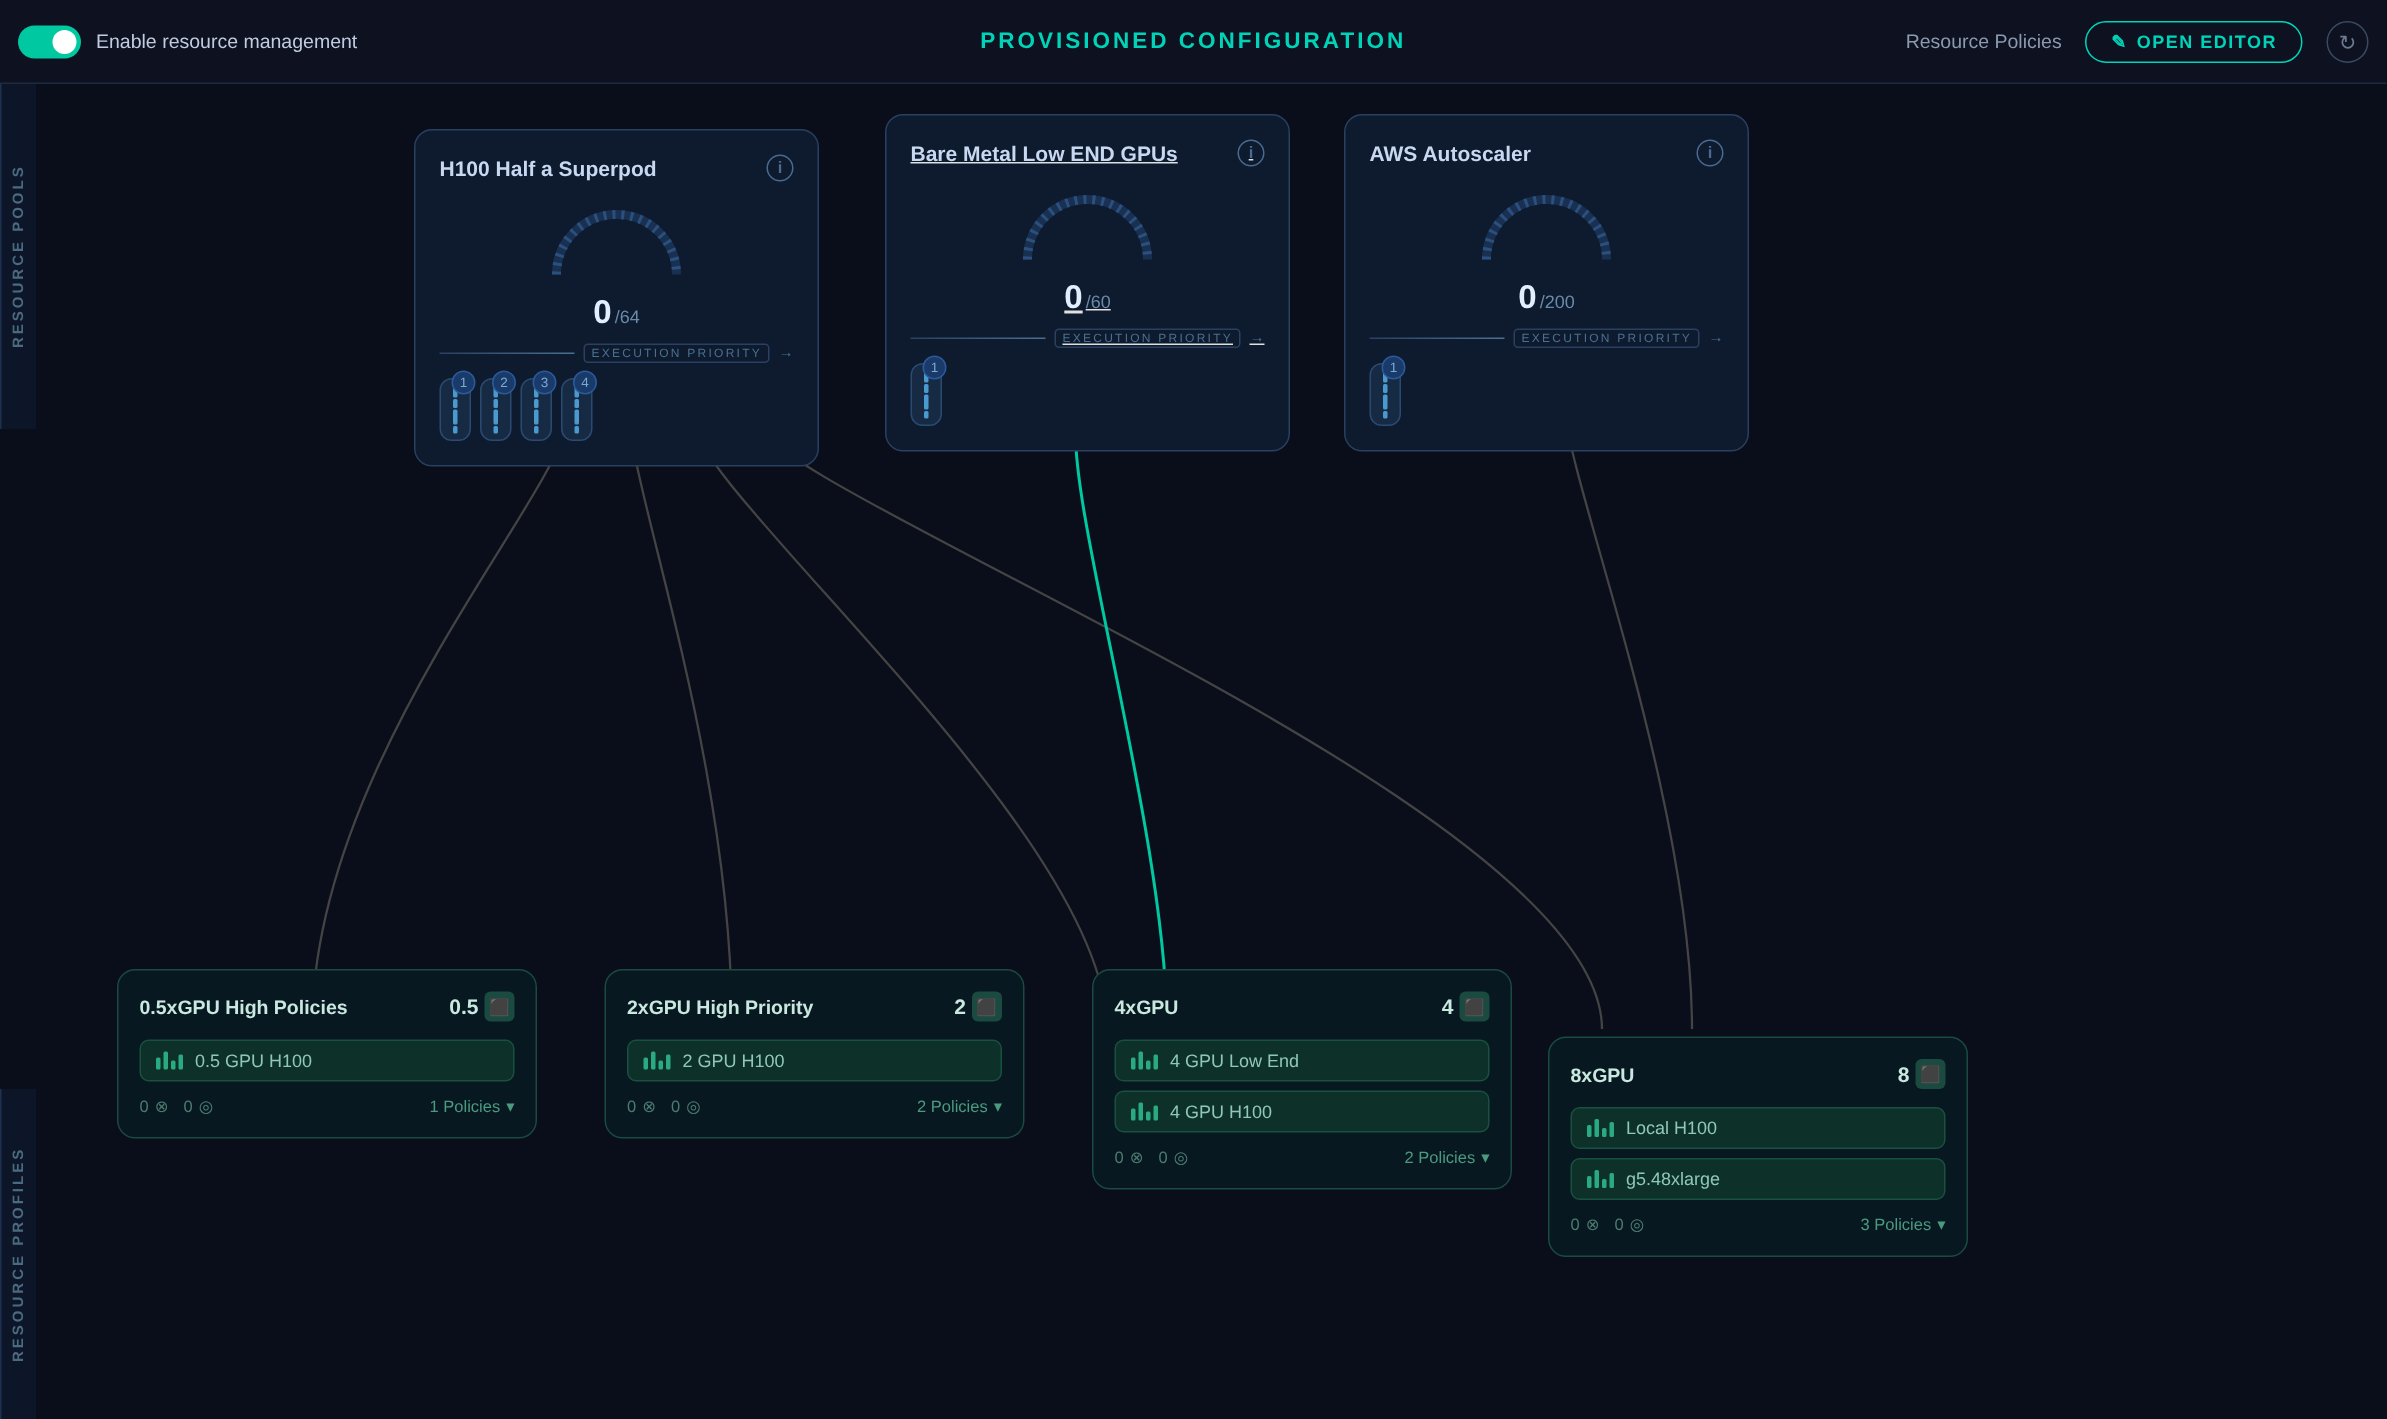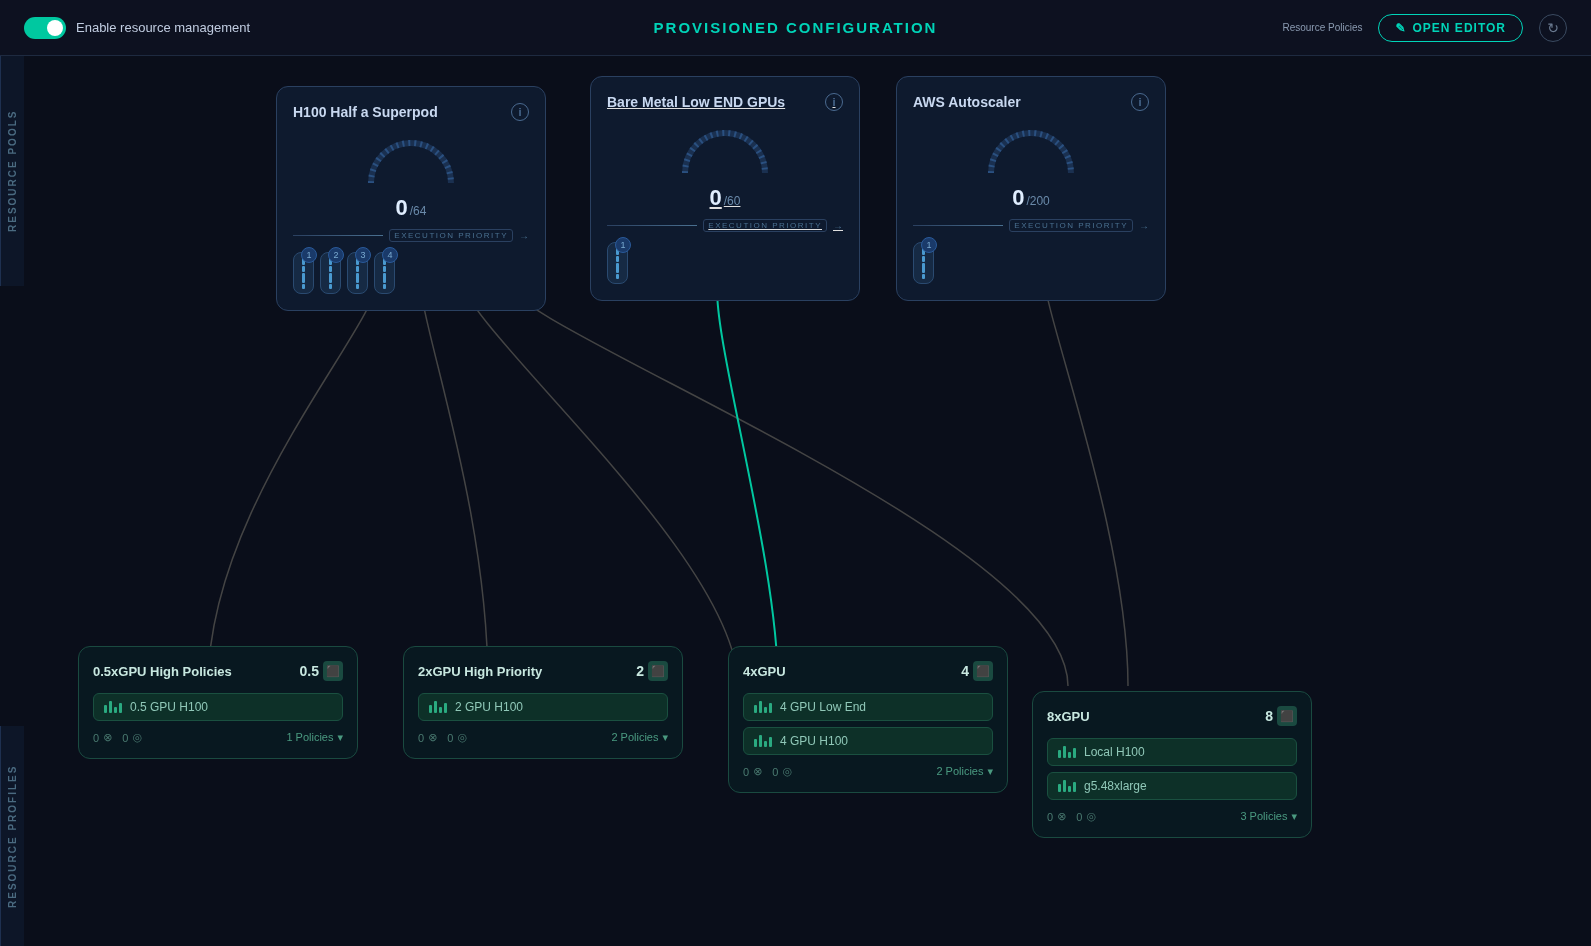--- a/index.html
+++ b/index.html
@@ -11,21 +11,21 @@
       height: 946px;
       overflow: hidden;
       position: relative;
     }
 
     
     .header {
       display: flex;
       align-items: center;
       justify-content: space-between;
-      padding: 0 24px;
+      padding: 0 12px;
       height: 56px;
       background-color: #0d1120;
       border-bottom: 1px solid #1e2a40;
       position: relative;
       z-index: 10;
     }
     .header-left {
       display: flex;
       align-items: center;
       gap: 10px;
@@ -61,21 +61,21 @@
       font-weight: 700;
       letter-spacing: 2px;
       color: #00d4b8;
     }
     .header-right {
       display: flex;
       align-items: center;
       gap: 16px;
     }
     .resource-policies-link {
-      font-size: 10px;
+      font-size: 13px;
       color: #8a9ab0;
       cursor: pointer;
       text-decoration: none;
     }
     .open-editor-btn {
       display: flex;
       align-items: center;
       gap: 6px;
       background: transparent;
       border: 1.5px solid #00d4b8;
@@ -337,21 +337,21 @@
       font-size: 11px;
       color: #4a7a70;
     }
     .policies-btn {
       background: transparent;
       border: none;
       color: #4a9a80;
       font-size: 11px;
       cursor: pointer;
       display: flex;
-      align-items: flex-start;
+      align-items: center;
       gap: 4px;
     }
 
     
     .connections-svg {
       position: absolute;
       top: 0;
       left: 0;
       width: 100%;
       height: 100%;

